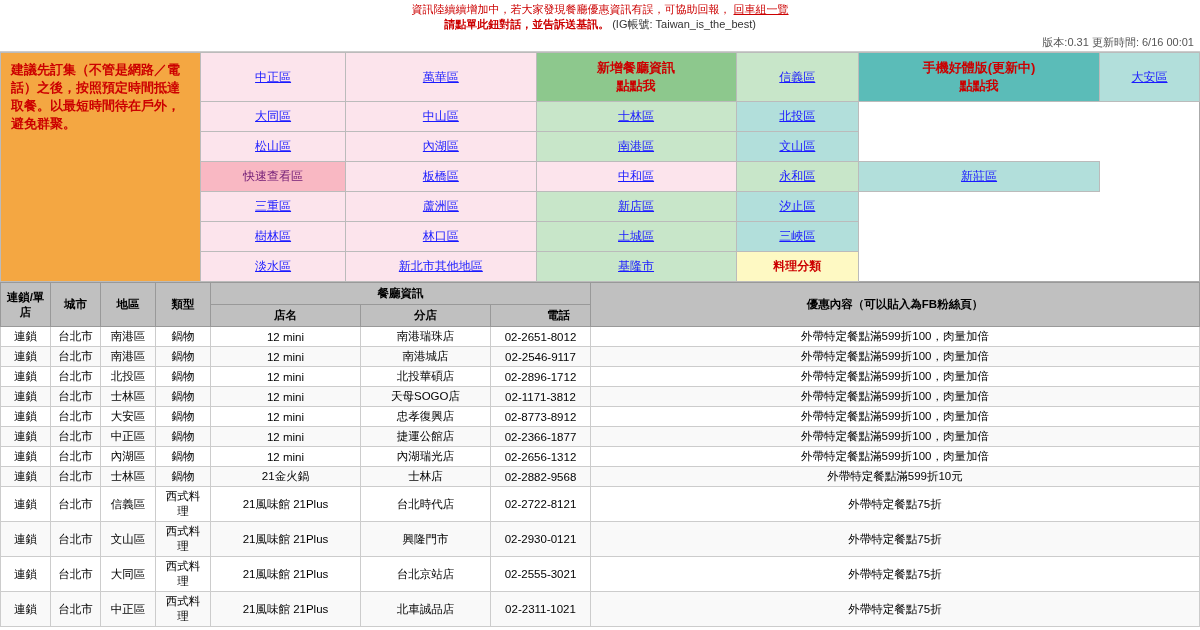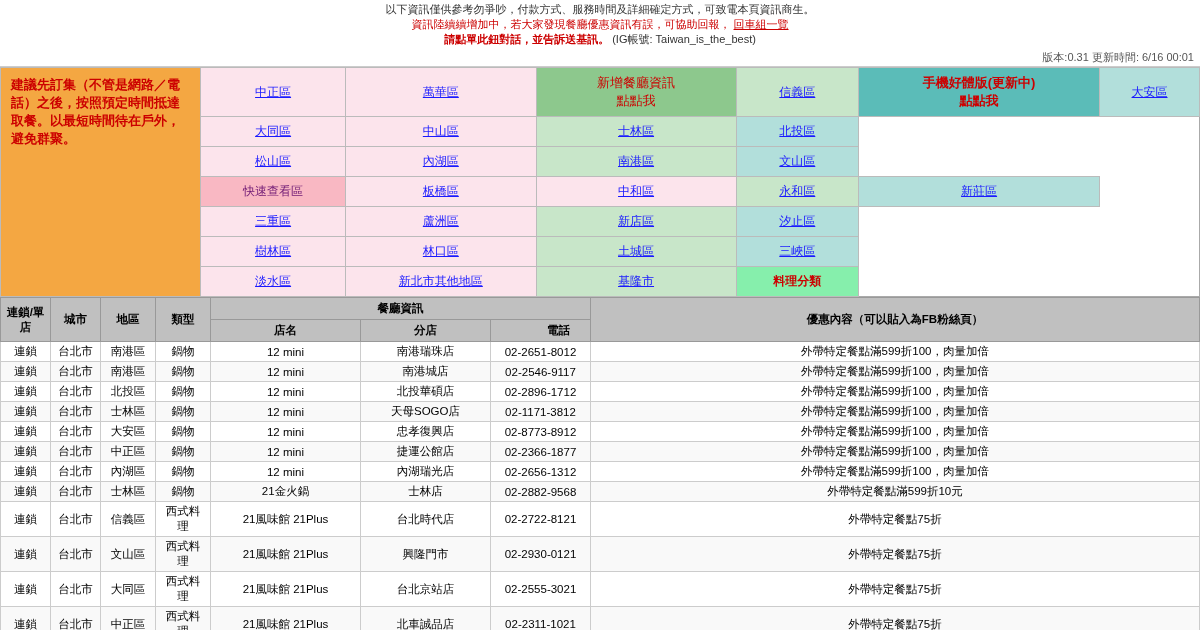--- a/index.html
+++ b/index.html
@@ -33,21 +33,21 @@
       background: #f4a742;
       color: #cc0000;
       font-weight: bold;
       font-size: 13px;
       text-align: left;
       padding: 8px 10px;
     }
     .nav-header-green {
       background: #8dc88d;
       color: #cc0000;
-      font-weight: normal;
+      font-weight: bold;
       font-size: 13px;
     }
     .nav-header-teal {
       background: #5bbcb8;
       color: #cc0000;
       font-weight: bold;
       font-size: 13px;
     }
     .nav-label-pink {
       background: #f9b8c3;
@@ -67,21 +67,21 @@
       cursor: pointer;
       text-decoration: underline;
     }
     .nav-item-teal {
       background: #b2dfdb;
       color: #1a1aff;
       cursor: pointer;
       text-decoration: underline;
     }
     .nav-item-teal-dark {
-      background: #86efac;
+      background: #fef9c3;
       color: #cc0000;
       font-weight: bold;
       cursor: pointer;
     }
 
     
     .table-section {
       margin-top: 0;
     }
     .main-table {
@@ -113,21 +113,20 @@
     .col-promo { width: auto; text-align: left; }
 
     .header-group th {
       background: #c0c0c0;
     }
   </style>
 </head>
 <body>
 
 <div class="top-notice">
-  <div>以下資訊僅供參考勿爭吵，付款方式、服務時間及詳細確定方式，可致電本頁資訊商生。</div>
   <div>
     <span class="red">資訊陸續續增加中，若大家發現餐廳優惠資訊有誤，可協助回報，</span>
     <span class="red" style="text-decoration:underline;cursor:pointer;">回車組一覽</span>
   </div>
   <div>
     <span class="highlight">請點單此鈕對話，並告訴送基訊。</span>
     <span>(IG帳號: Taiwan_is_the_best)</span>
   </div>
 </div>
 

